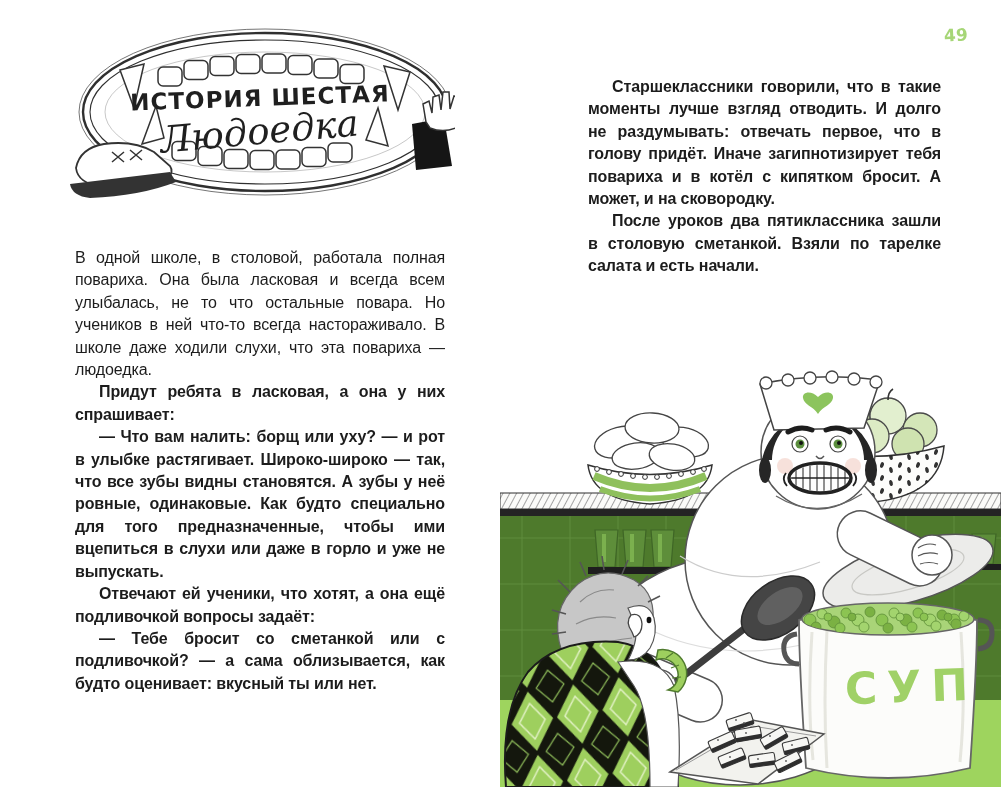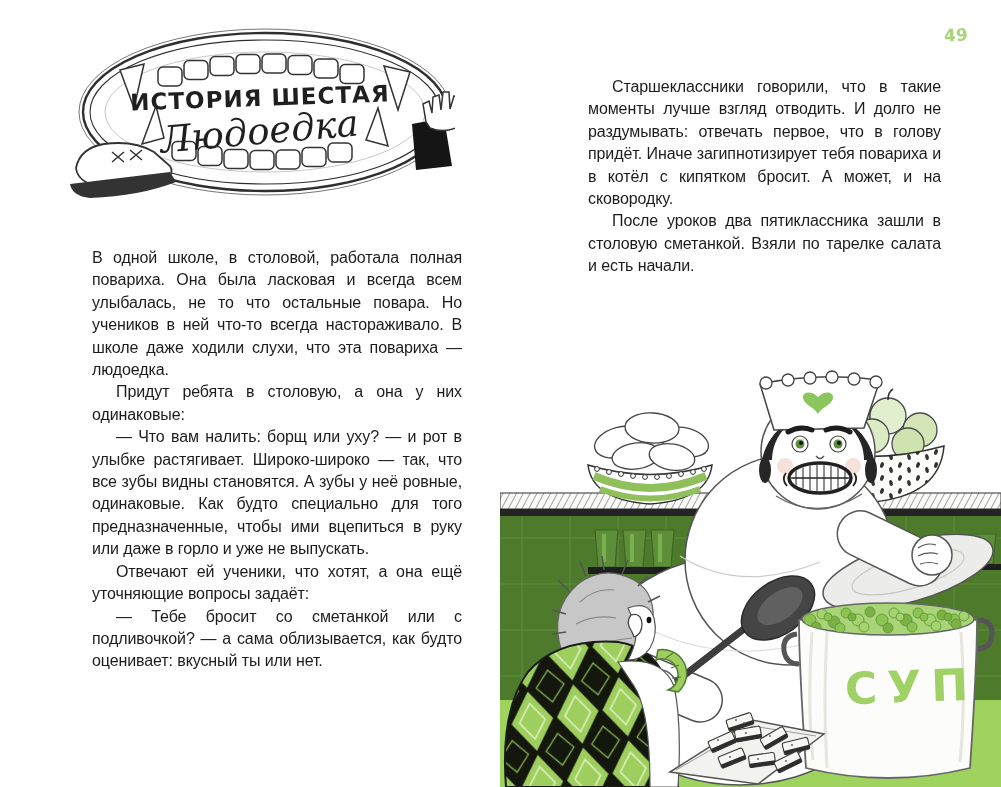--- a/index.html
+++ b/index.html
@@ -2,22 +2,22 @@
 <html><head>
 <meta charset="utf-8">
 <style>
   html,body{margin:0;padding:0;background:#e8e8e8;}
   .spread{
     position:relative;width:1001px;height:787px;background:#ffffff;
     font-family:"Liberation Sans", sans-serif;color:#1c1c1c;overflow:hidden;
   }
   .textblock{position:absolute;text-align:justify;font-size:16px;line-height:22.4px;letter-spacing:-0.1px;}
   .textblock p{margin:0;}
-  .textblock p.ind{text-indent:24px;}
-  #left-text{left:92px;top:247px;width:370px;}
+  .textblock p.ind{text-indent:24px;font-weight:bold;}
+  #left-text{left:75px;top:247px;width:370px;}
   #right-text{left:588px;top:76px;width:353px;}
   #page-number{
     position:absolute;left:944px;top:25px;color:#a6d677;font-weight:bold;
     font-size:17px;font-family:"DejaVu Sans", sans-serif;transform:rotate(-3deg);
   }
   #title-illo{position:absolute;left:60px;top:20px;}
   #scene-illo{position:absolute;left:500px;top:370px;}
   svg{display:block;}
 </style>
 </head>
@@ -71,23 +71,23 @@
         <path d="M10,164 L110,152 L116,162 Q80,176 30,178 Q12,176 10,164 Z" fill="#333333"></path>
         <path d="M52,132 L64,142 M64,132 L52,142 M70,130 L82,140 M82,130 L70,140" stroke="#333333" stroke-width="1.5" fill="none"></path>
       </g>
 
       <text x="200" y="86" text-anchor="middle" transform="rotate(-2 200 80)" font-family="DejaVu Sans, sans-serif" font-size="23" font-weight="bold" letter-spacing="1" fill="#1f1f1f">ИСТОРИЯ ШЕСТАЯ</text>
       <text x="200" y="124" text-anchor="middle" transform="rotate(-5 200 118)" font-family="DejaVu Serif, serif" font-style="italic" font-size="37" fill="#1f1f1f">Людоедка</text>
     </svg>
 
     <div class="textblock" id="left-text">
       <p>В одной школе, в столовой, работала полная повариха. Она была ласковая и всегда всем улыбалась, не то что остальные повара. Но учеников в ней что-то всегда настораживало. В школе даже ходили слухи, что эта повариха — людоедка.</p>
-      <p class="ind">Придут ребята в столовую, а она у них одинаковые:</p>
-      <p class="ind">— Что вам налить: борщ или уху? — и рот в улыбке растягивает. Широко-широко — так, что все зубы видны становятся. А зубы у неё ровные, одинаковые. Как будто специально для того предназначенные, чтобы ими вцепиться в руку или даже в горло и уже не выпускать.</p>
-      <p class="ind">Отвечают ей ученики, что хотят, а она ещё уточняющие вопросы задаёт:</p>
+      <p class="ind">Придут ребята в ласковая, а она у них спрашивает:</p>
+      <p class="ind">— Что вам налить: борщ или уху? — и рот в улыбке растягивает. Широко-широко — так, что все зубы видны становятся. А зубы у неё ровные, одинаковые. Как будто специально для того предназначенные, чтобы ими вцепиться в слухи или даже в горло и уже не выпускать.</p>
+      <p class="ind">Отвечают ей ученики, что хотят, а она ещё подливочкой вопросы задаёт:</p>
       <p class="ind">— Тебе бросит со сметанкой или с подливочкой? — а сама облизывается, как будто оценивает: вкусный ты или нет.</p>
     </div>
   </div>
 
   <div>
 
     <div id="page-number">49</div>
 
     <div class="textblock" id="right-text">
       <p class="ind">Старшеклассники говорили, что в такие моменты лучше взгляд отводить. И долго не раздумывать: отвечать первое, что в голову придёт. Иначе загипнотизирует тебя повариха и в котёл с кипятком бросит. А может, и на сковородку.</p>

